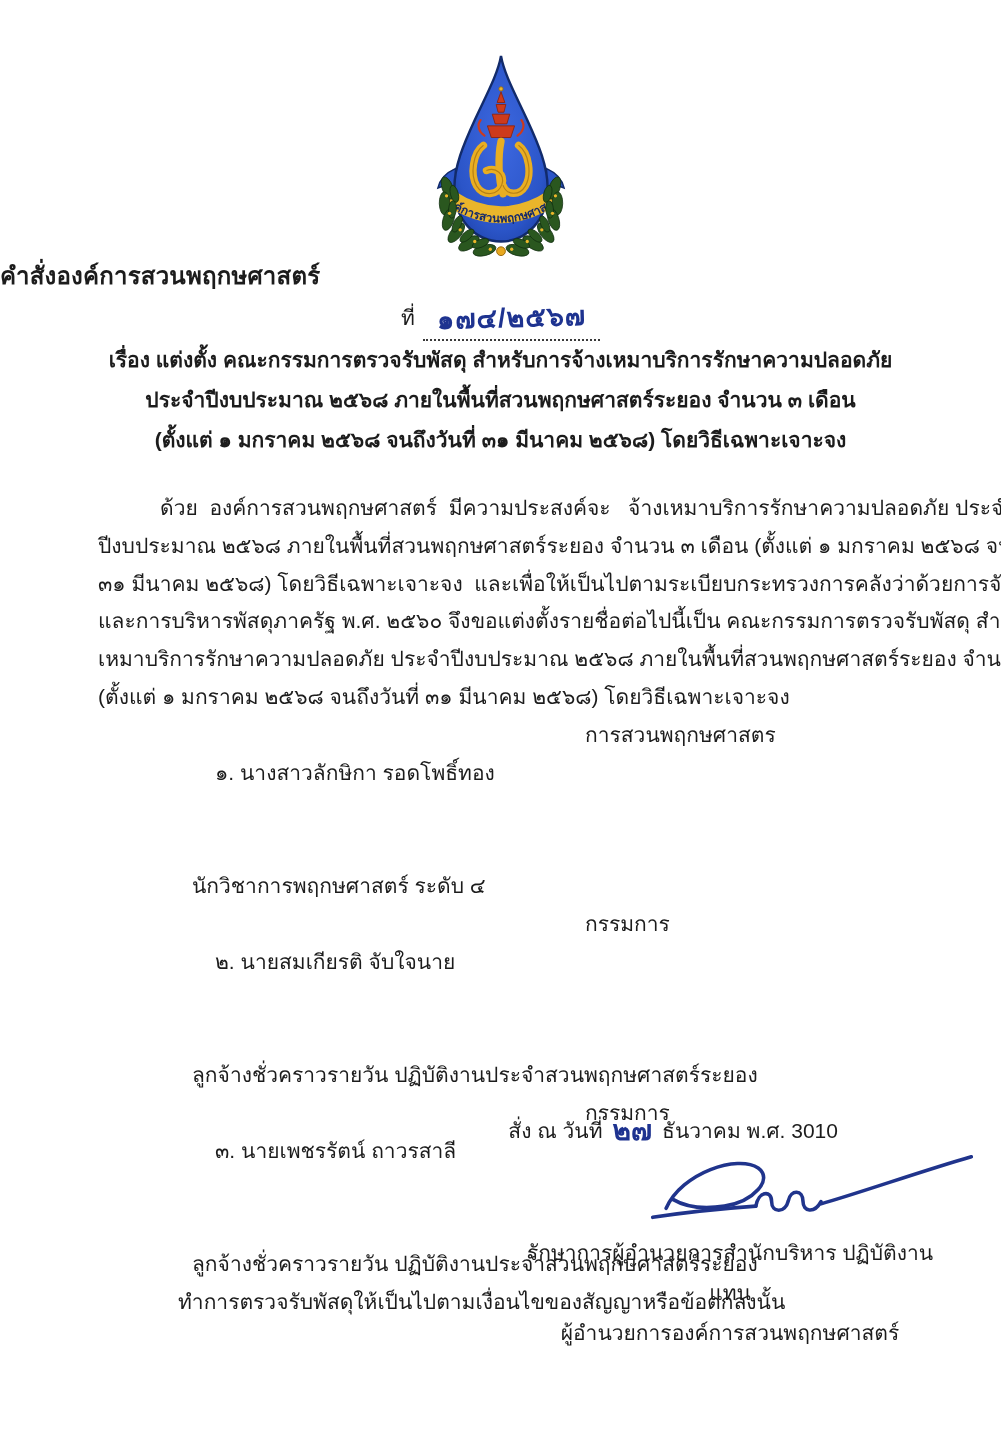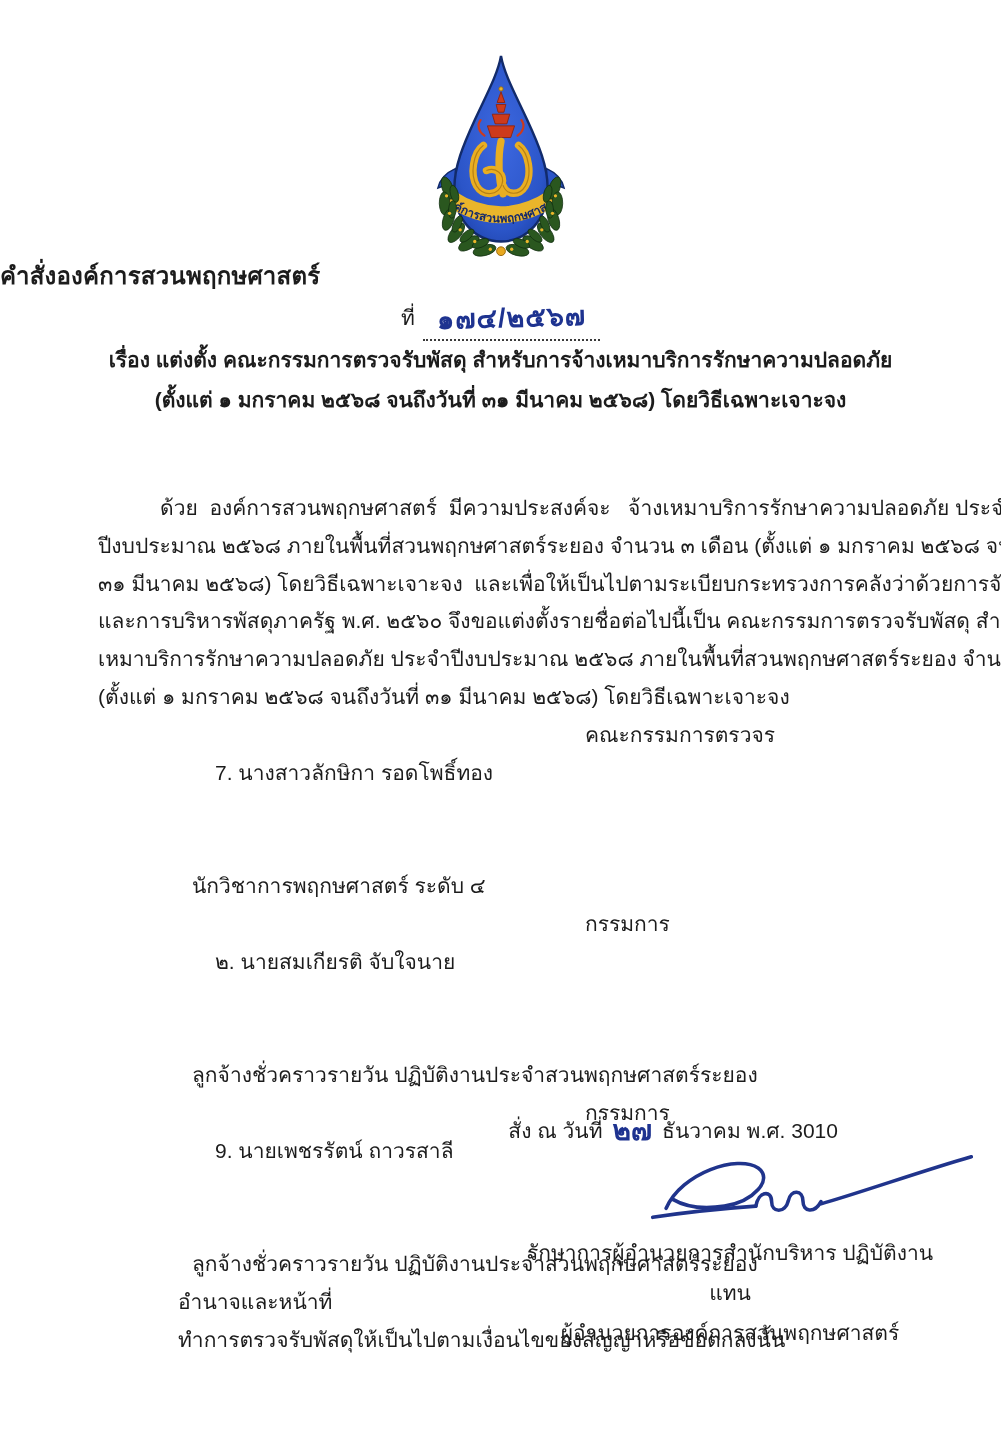--- a/index.html
+++ b/index.html
@@ -133,51 +133,51 @@
   </div>
 
   <div class="doc-title">คำสั่งองค์การสวนพฤกษศาสตร์</div>
 
   <div class="doc-no-line">
     <span>ที่</span><span class="doc-no-box"><span class="handwritten">๑๗๔/๒๕๖๗</span></span>
   </div>
 
   <div class="subject">
     <div>เรื่อง แต่งตั้ง คณะกรรมการตรวจรับพัสดุ สำหรับการจ้างเหมาบริการรักษาความปลอดภัย</div>
+    <div>ประจำปีงบประมาณ ๒๕๖๘ ภายในพื้นที่สวนพฤกษศาสตร์ระยอง จำนวน ๓ เดือน</div>
     <div>(ตั้งแต่ ๑ มกราคม ๒๕๖๘ จนถึงวันที่ ๓๑ มีนาคม ๒๕๖๘) โดยวิธีเฉพาะเจาะจง</div>
   </div>
 
   <div class="textblock">
     <div class="line indent1">ด้วย  องค์การสวนพฤกษศาสตร์  มีความประสงค์จะ   จ้างเหมาบริการรักษาความปลอดภัย ประจำ</div>
     <div class="line">ปีงบประมาณ ๒๕๖๘ ภายในพื้นที่สวนพฤกษศาสตร์ระยอง จำนวน ๓ เดือน (ตั้งแต่ ๑ มกราคม ๒๕๖๘ จนถึงวันที่</div>
     <div class="line">๓๑ มีนาคม ๒๕๖๘) โดยวิธีเฉพาะเจาะจง  และเพื่อให้เป็นไปตามระเบียบกระทรวงการคลังว่าด้วยการจัดซื้อจัดจ้าง</div>
     <div class="line">และการบริหารพัสดุภาครัฐ พ.ศ. ๒๕๖๐ จึงขอแต่งตั้งรายชื่อต่อไปนี้เป็น คณะกรรมการตรวจรับพัสดุ สำหรับการจ้าง</div>
     <div class="line">เหมาบริการรักษาความปลอดภัย ประจำปีงบประมาณ ๒๕๖๘ ภายในพื้นที่สวนพฤกษศาสตร์ระยอง จำนวน ๓ เดือน</div>
     <div class="line">(ตั้งแต่ ๑ มกราคม ๒๕๖๘ จนถึงวันที่ ๓๑ มีนาคม ๒๕๖๘) โดยวิธีเฉพาะเจาะจง</div>
 
 
     <div class="line member">
-      <span>7. นางสาวลักษิกา รอดโพธิ์ทอง</span>
-      <span class="role">คณะกรรมการตรวจร</span>
+      <span>๑. นางสาวลักษิกา รอดโพธิ์ทอง</span>
+      <span class="role">การสวนพฤกษศาสตร</span>
     </div>
     <div class="line subtitle">นักวิชาการพฤกษศาสตร์ ระดับ ๔</div>
 
     <div class="line member">
       <span>๒. นายสมเกียรติ จับใจนาย</span>
       <span class="role">กรรมการ</span>
     </div>
     <div class="line subtitle">ลูกจ้างชั่วคราวรายวัน ปฏิบัติงานประจำสวนพฤกษศาสตร์ระยอง</div>
 
     <div class="line member">
-      <span>9. นายเพชรรัตน์ ถาวรสาลี</span>
+      <span>๓. นายเพชรรัตน์ ถาวรสาลี</span>
       <span class="role">กรรมการ</span>
     </div>
     <div class="line subtitle">ลูกจ้างชั่วคราวรายวัน ปฏิบัติงานประจำสวนพฤกษศาสตร์ระยอง</div>
 
-    <div class="line sec">อำนาจและหน้าที่</div>
     <div class="line sec">ทำการตรวจรับพัสดุให้เป็นไปตามเงื่อนไขของสัญญาหรือข้อตกลงนั้น</div>
   </div>
 
   <div class="date-line">
     <span>สั่ง ณ วันที่</span><span class="handwritten">๒๗</span><span>ธันวาคม พ.ศ. 3010</span>
   </div>
 
   <svg class="sig-svg" width="340" height="92" viewBox="0 0 300 82">
     <g fill="none" stroke="#20348c" stroke-width="3.2" stroke-linecap="round">
       <path d="M20,52 C34,20 84,4 102,16 C116,26 98,46 72,50 C52,53 36,50 26,44"></path>

